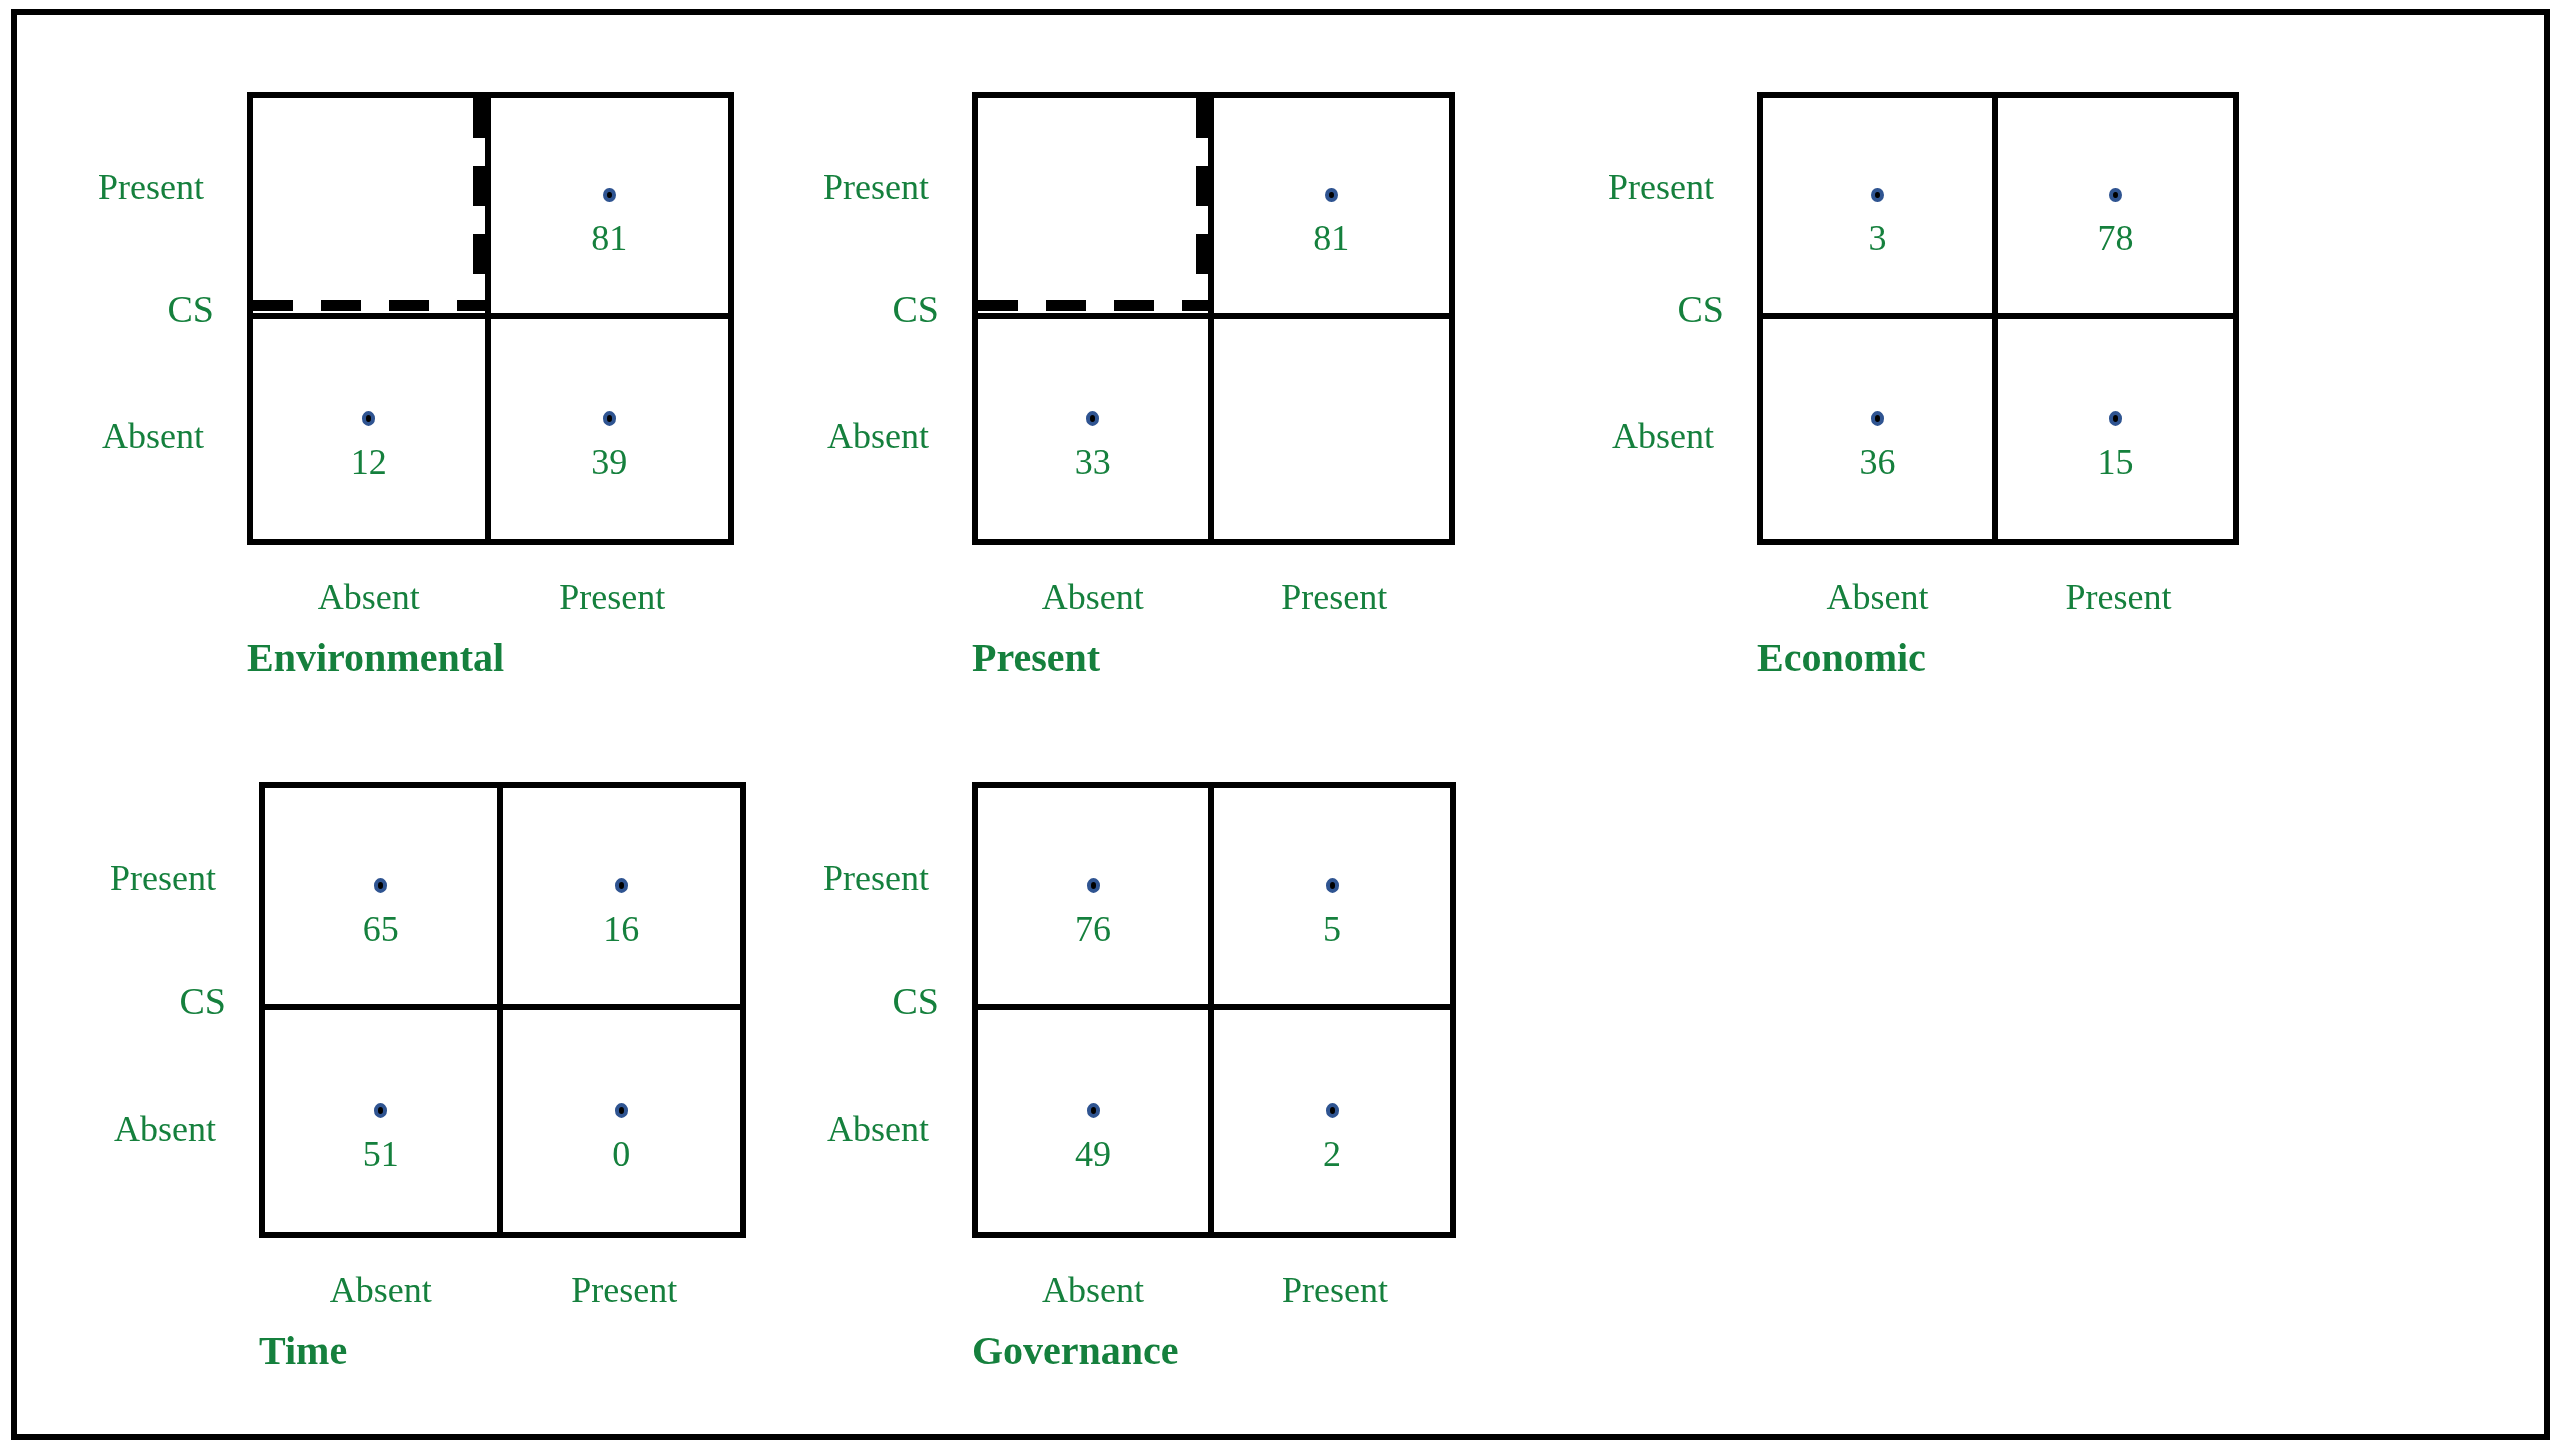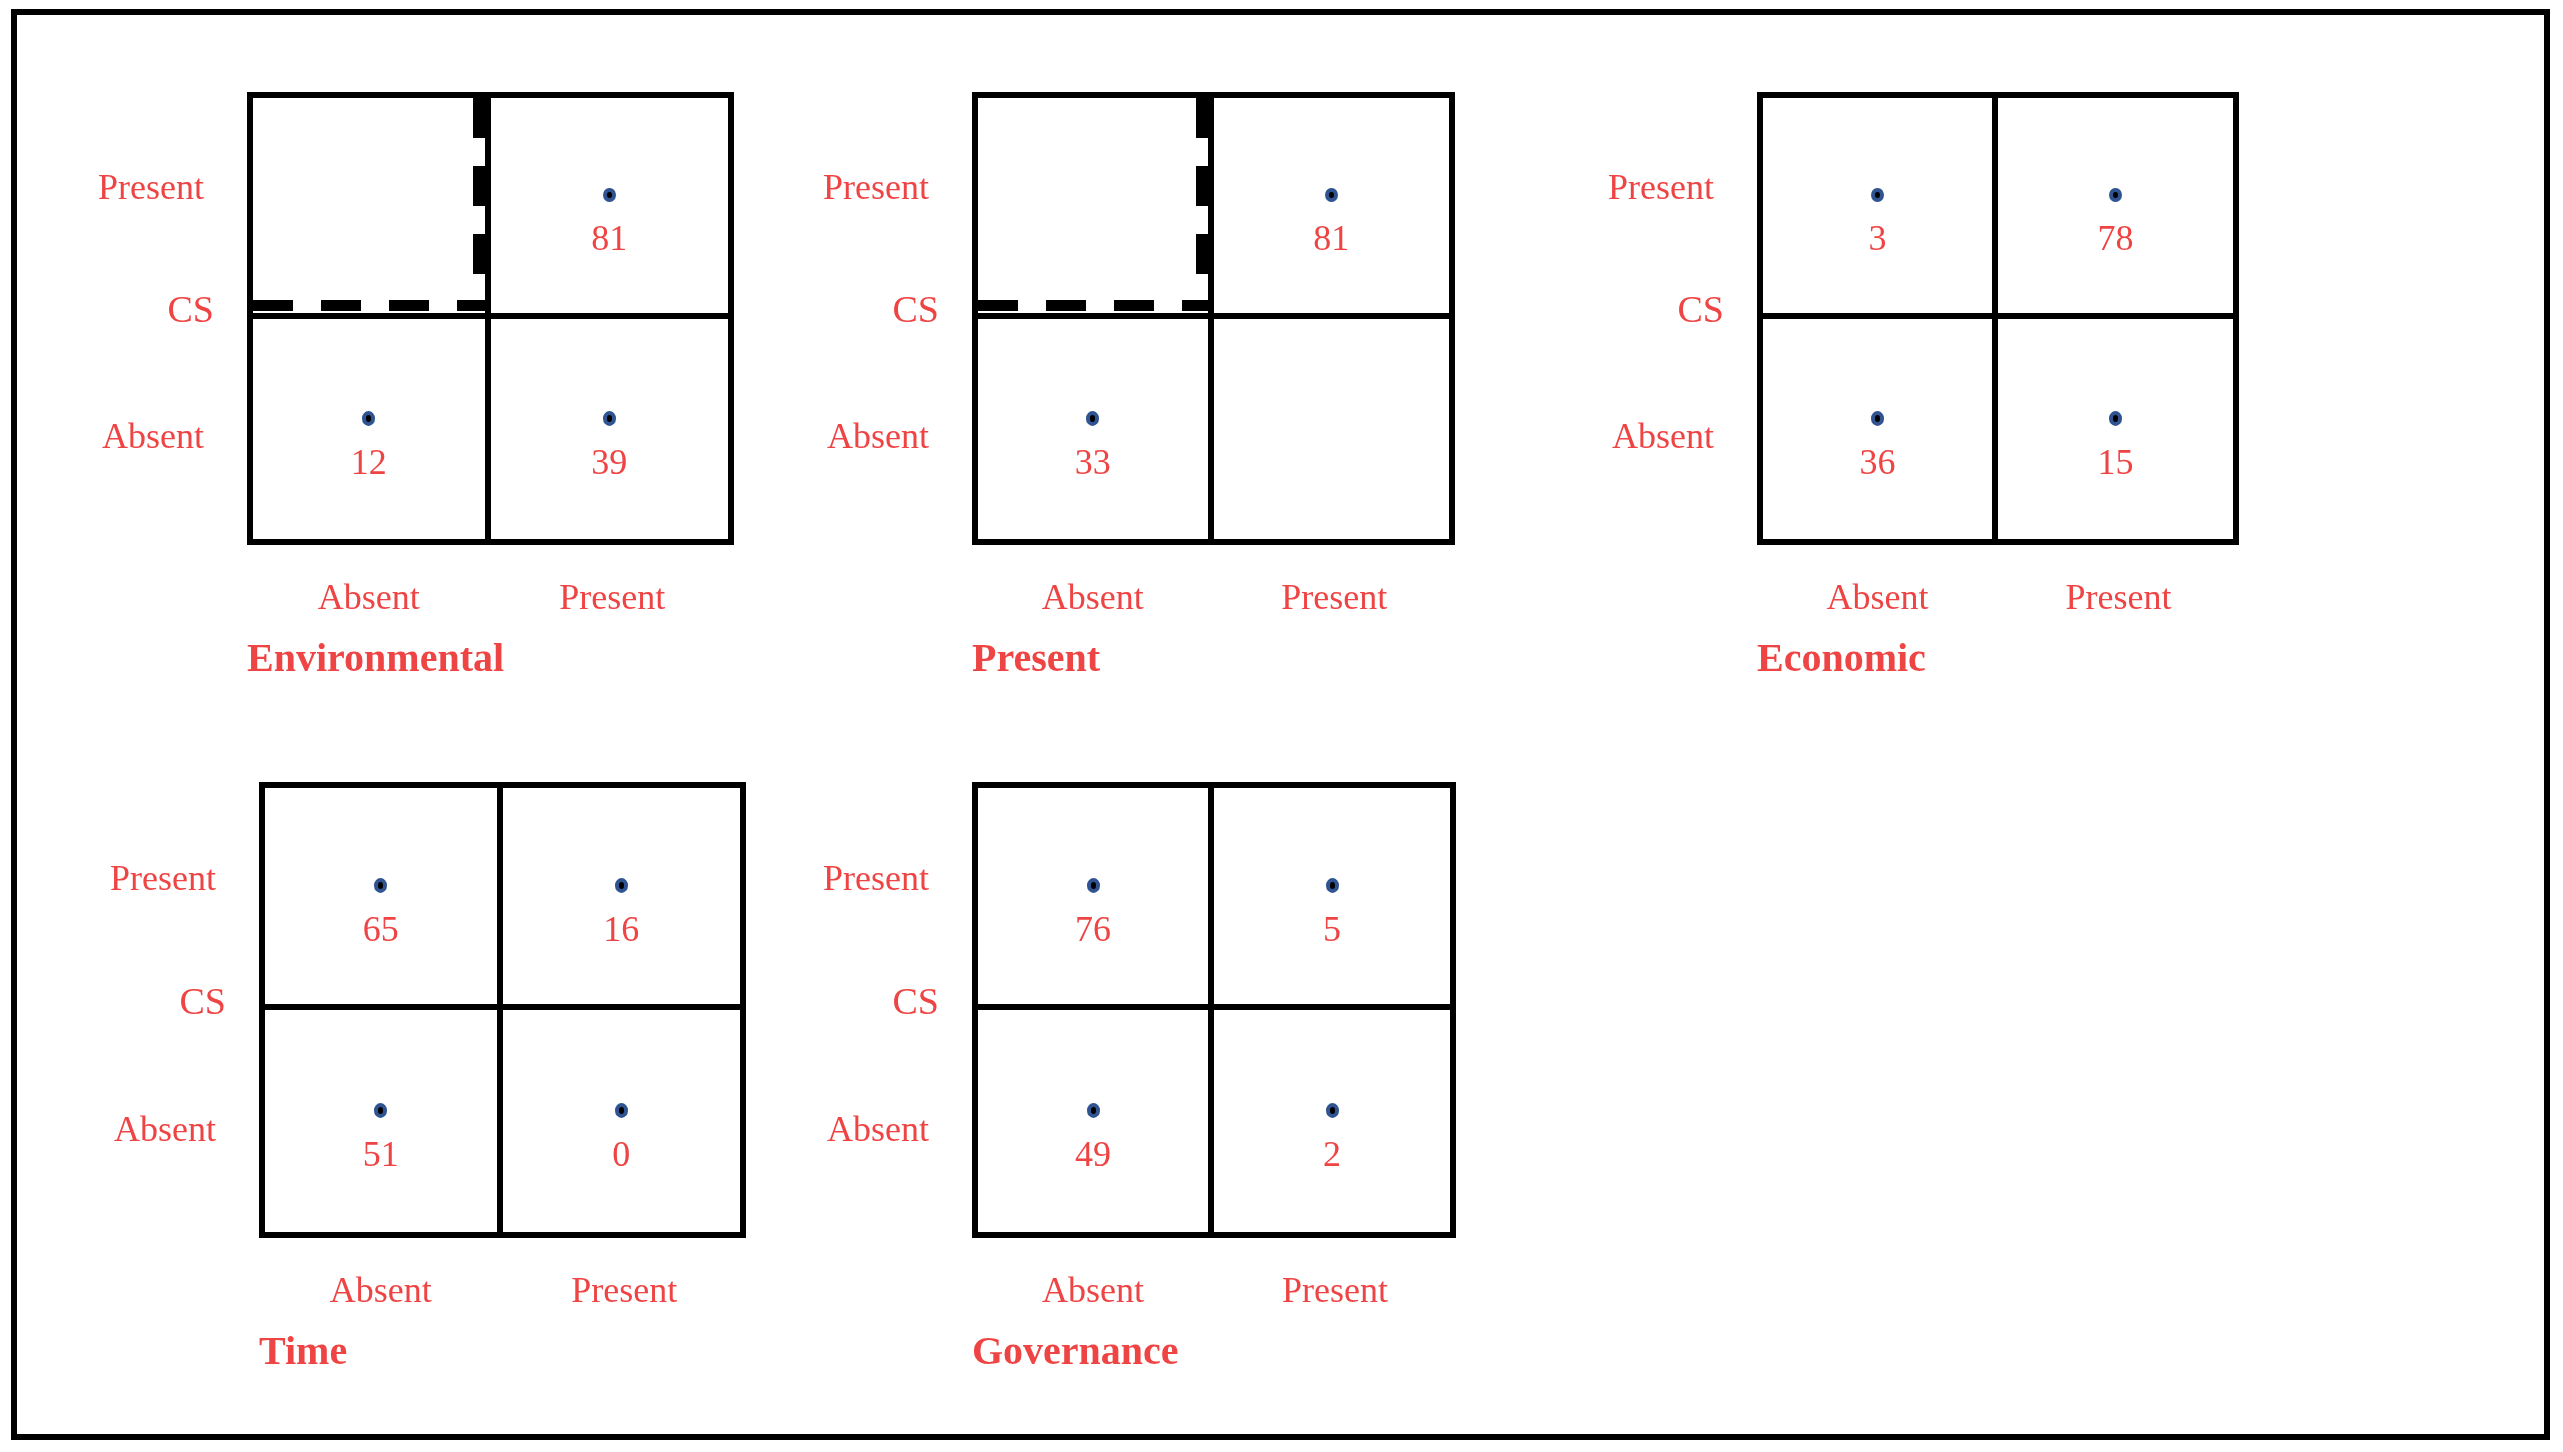--- a/index.html
+++ b/index.html
@@ -2,21 +2,21 @@
 <html style="font-size:13.8px"><head>
 <meta charset="utf-8">
 <style>
   * { margin:0; padding:0; box-sizing:border-box; }
   html, body { background:#ffffff; }
   .figure {
     position:relative;
     width:2563px; height:1452px;
     background:#ffffff;
     font-family:"Liberation Serif","DejaVu Serif",serif;
-    color:#ef4444;
+    color:#15803d;
     overflow:hidden;
     text-decoration:underline;
   }
   .outer-border {
     position:absolute;
     left:11.2px; top:8.6px;
     width:2539px; height:1431px;
     border:6px solid #000;
   }
   .panel { position:absolute; }

